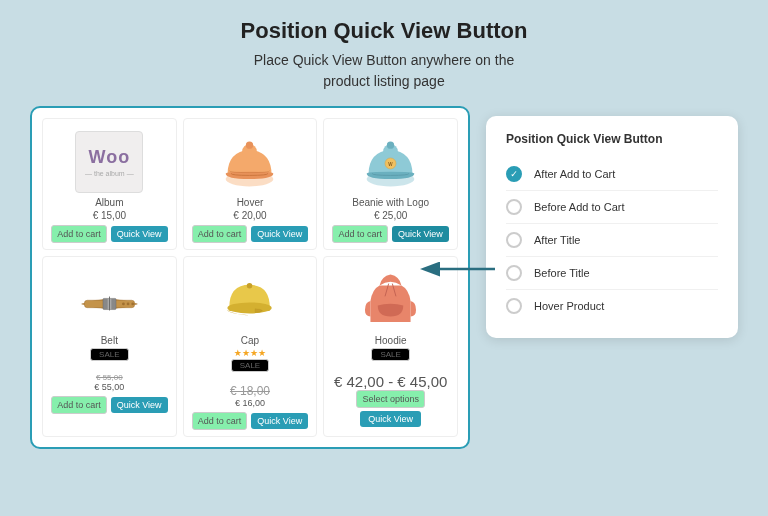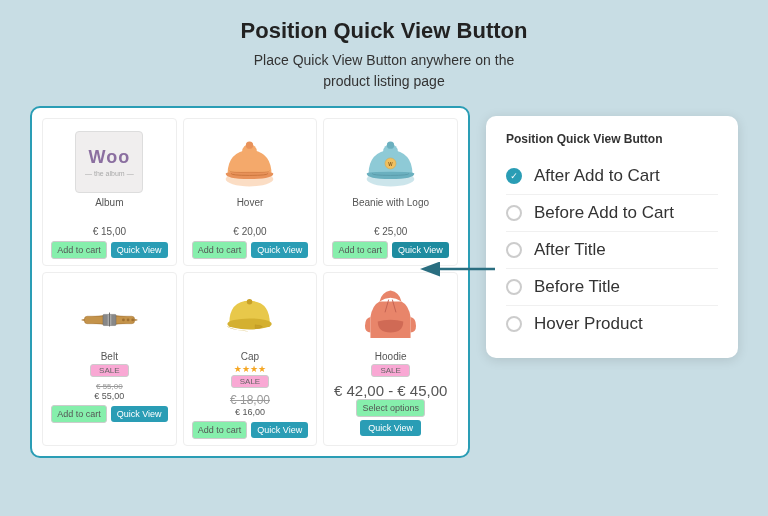--- a/index.html
+++ b/index.html
@@ -105,21 +105,20 @@
     .product-name {
       font-size: 10px;
       color: #555;
       text-align: center;
       margin-bottom: 2px;
     }
     .product-price {
       font-size: 10px;
       color: #555;
       margin-bottom: 4px;
-      margin-top: 16px;
     }
     .btn-row {
       display: flex;
       flex-direction: row;
       gap: 4px;
       align-items: center;
     }
     .btn-add-cart {
       font-size: 9px;
       padding: 3px 5px;
@@ -142,27 +141,27 @@
     .btn-quick-view-standalone {
       font-size: 9px;
       padding: 3px 8px;
       border-radius: 3px;
       background: #2a9db5;
       color: #fff;
       border: none;
       cursor: pointer;
     }
     .badge-sale {
-      background: #f9a8d4;
+      background: #000000;
       border: 1px solid #ccc;
       border-radius: 3px;
       font-size: 8px;
       padding: 1px 8px;
       color: #666;
-      margin-bottom: 5px;
+      margin-bottom: 12px;
     }
     .stars {
       color: #f5a623;
       font-size: 9px;
       margin-bottom: 1px;
     }
     
     .position-panel {
       background: #fff;
       border-radius: 10px;
@@ -202,21 +201,21 @@
       border-color: #2a9db5;
       background: #2a9db5;
     }
     .radio-circle.checked::after {
       content: '✓';
       color: #fff;
       font-size: 9px;
       line-height: 1;
     }
     .position-label {
-      font-size: 17px;
+      font-size: 11px;
       color: #333;
       font-weight: 500;
     }
     
     .belt-img {
       width: 65px;
       height: 55px;
     }
     .cap-img {
       width: 60px;

